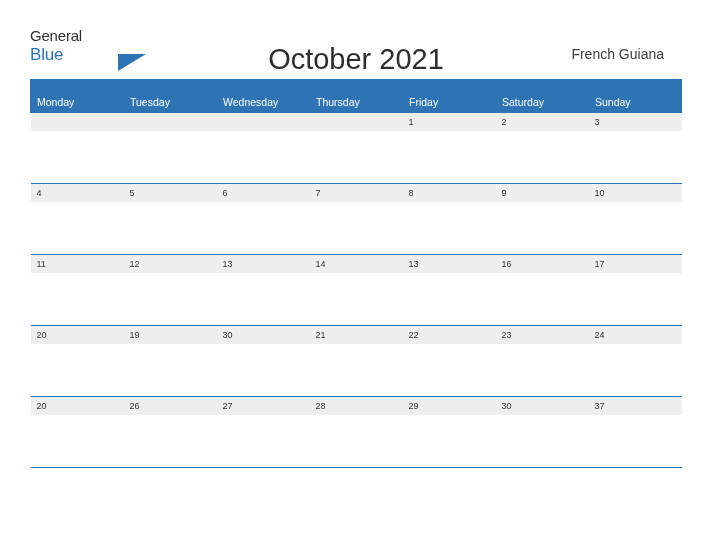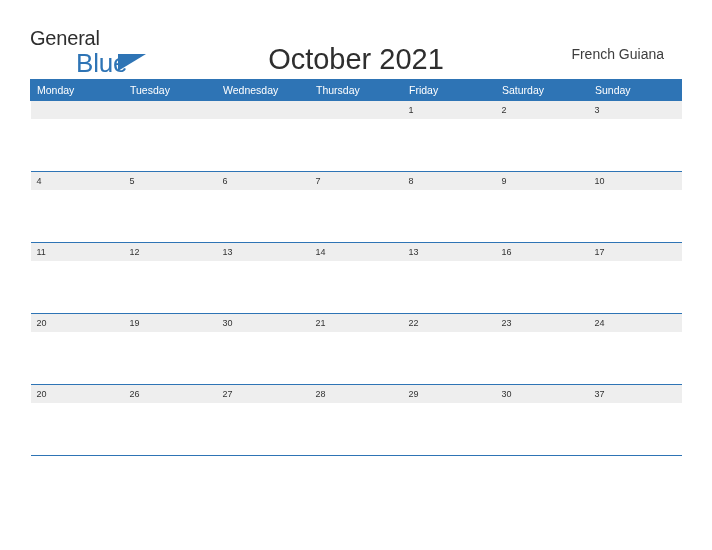--- a/index.html
+++ b/index.html
@@ -26,32 +26,31 @@
     height: 58px;
   }
   .logo {
     position: absolute;
     left: 30px;
     top: 28px;
     line-height: 1;
     user-select: none;
   }
   .logo-row1 {
-    font-size: 20px;
+    font-size: 15px;
     color: #2e2e2e;
     letter-spacing: -0.2px;
     position: relative;
     display: inline-block;
     text-align: center;
   }
   .logo-row2 {
-    font-size: 26px;
+    font-size: 17px;
     color: #2e74b5;
     letter-spacing: -0.2px;
-    margin-left: 46px;
     display: block;
     margin-top: 2px;
   }
   .logo-flag {
     position: absolute;
     left: 88px;
     top: 26px;
     width: 0;
     height: 0;
     border-left: 28px solid #2e74b5;
@@ -85,21 +84,21 @@
     width: 652px;
     border-collapse: collapse;
     table-layout: fixed;
   }
   .calendar th {
     background: #2e74b5;
     color: #ffffff;
     font-size: 10.5px;
     font-weight: normal;
     text-align: left;
-    padding: 4px 0 4px 6px;
+    padding: 16px 0 4px 6px;
     height: 11px;
     border: 1px solid #2e74b5;
   }
   .calendar td {
     height: 70px;
     vertical-align: top;
     padding: 0;
     border: none;
     border-bottom: 1px solid #2e74b5;
   }

